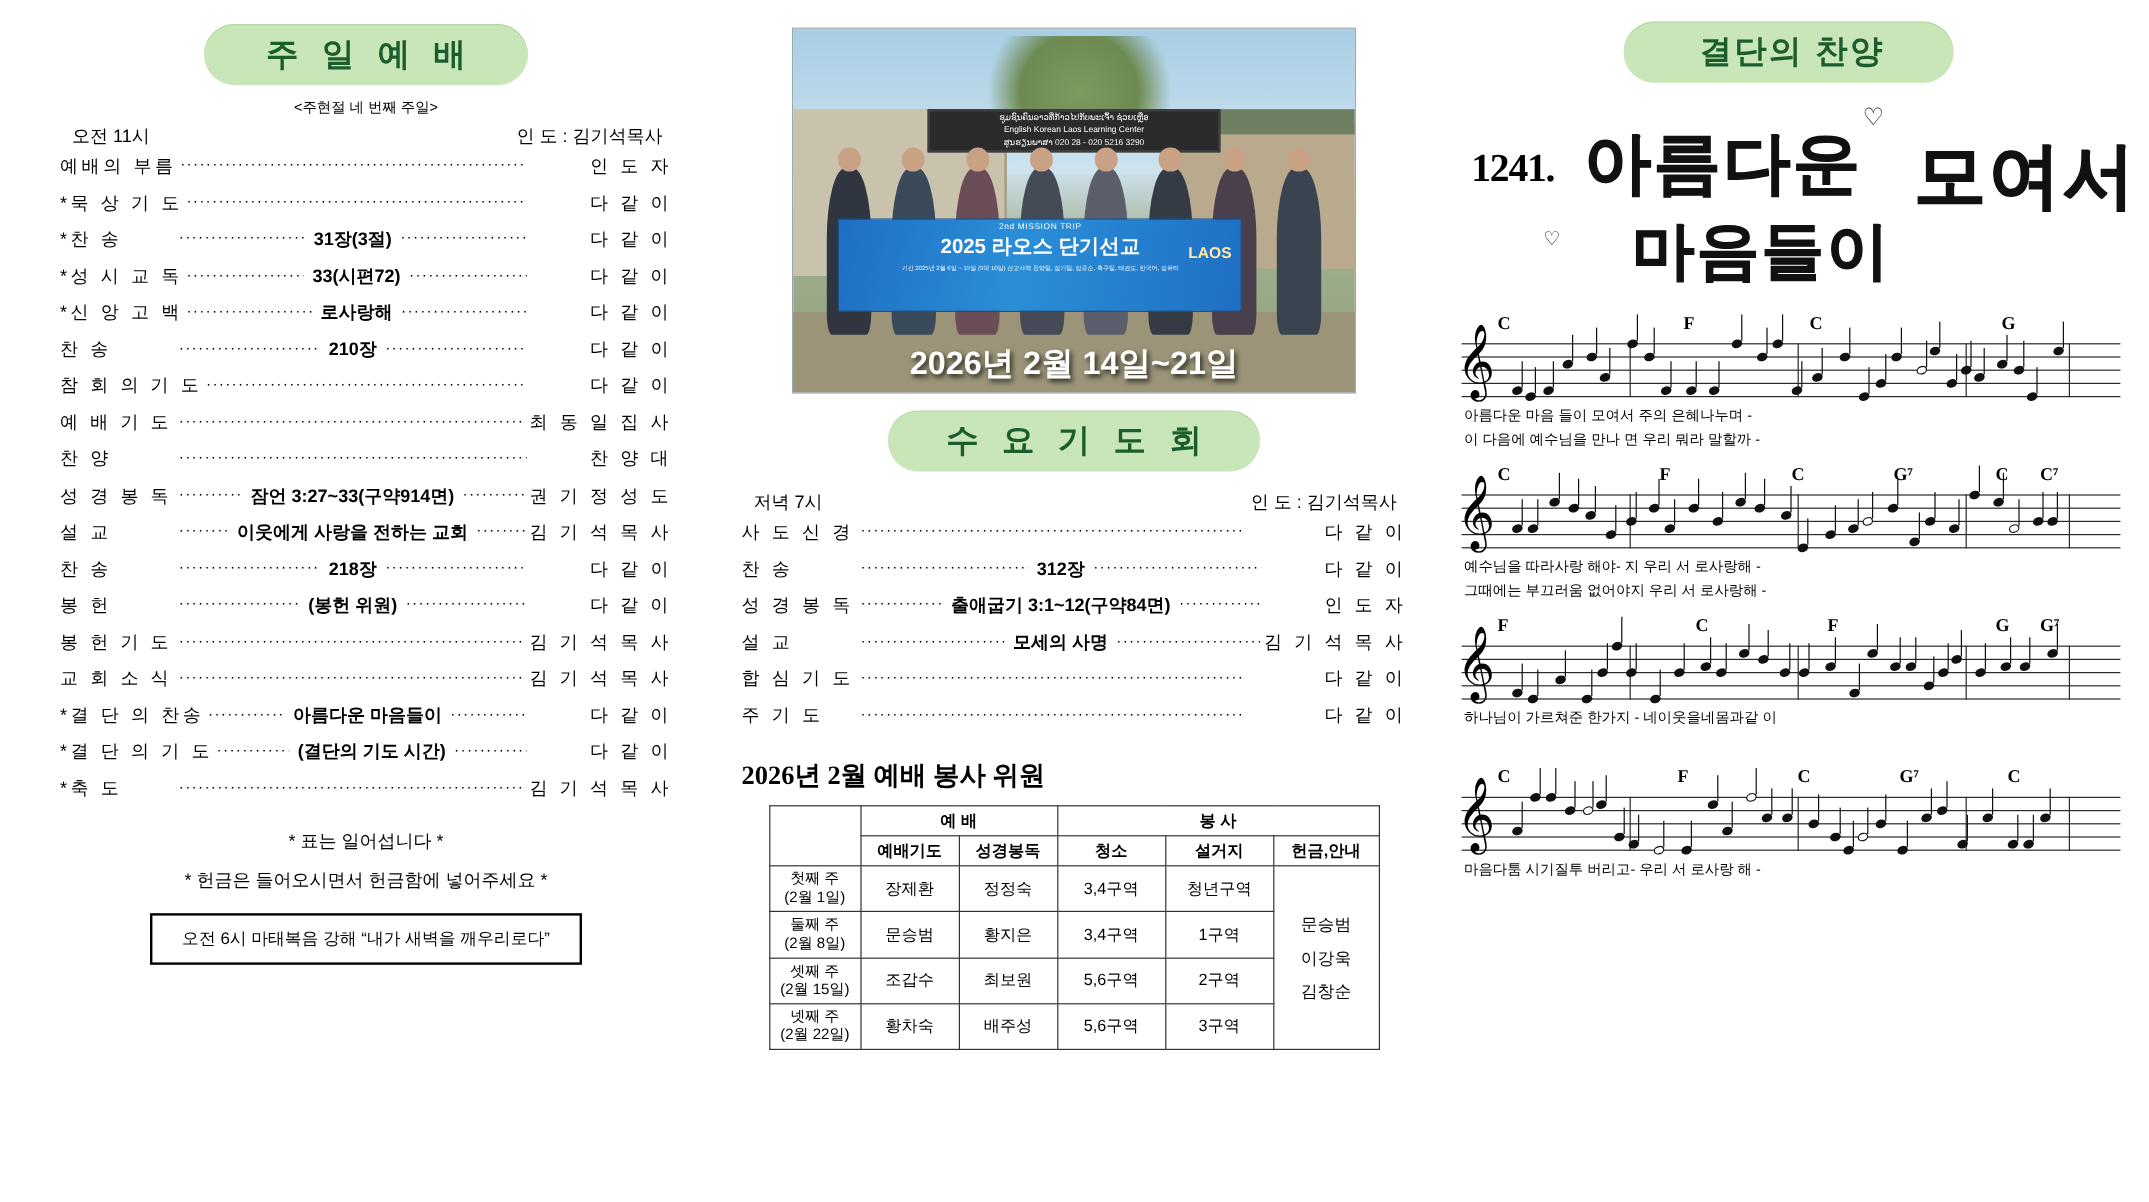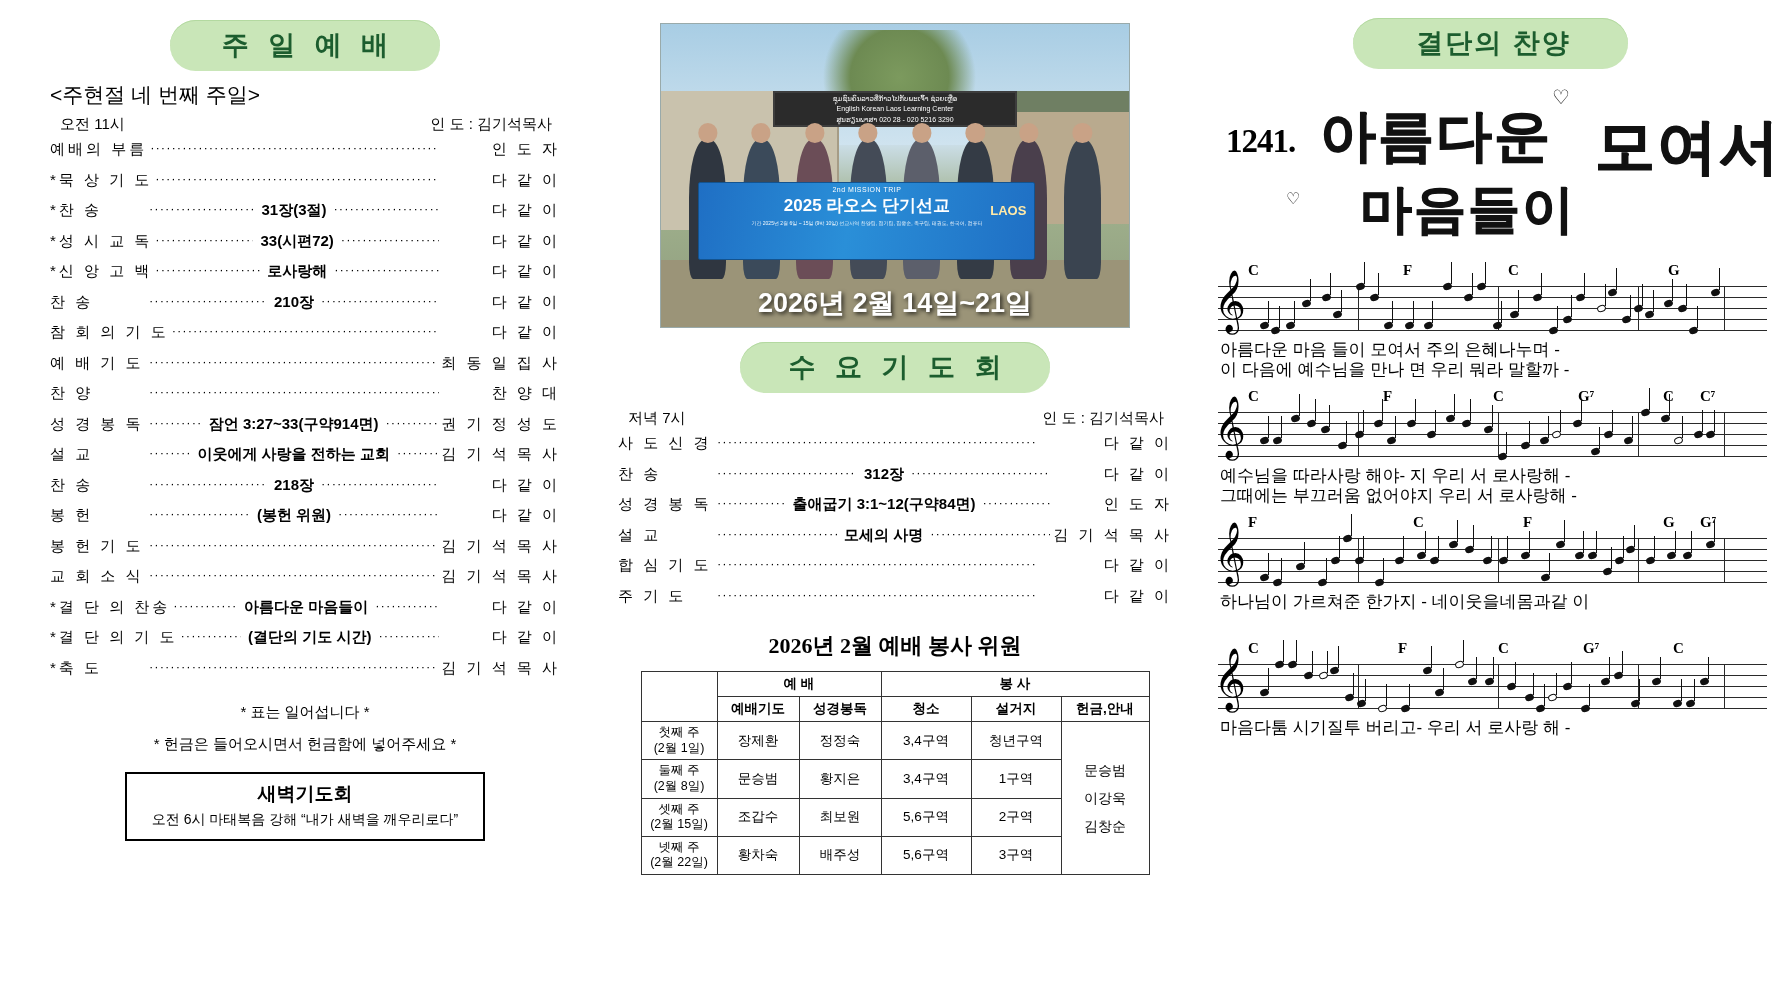--- a/index.html
+++ b/index.html
@@ -34,21 +34,22 @@
     letter-spacing: 6px;
     padding: 7px 18px 8px 24px;
     font-size: 27px;
     box-shadow: 0 1px 0 #b3d9a0 inset;
   }
   .pill.w1 { width: 270px; }
   .pill.w2 { width: 310px; }
   .pill.w3 { width: 275px; letter-spacing: 2px; }
 
   .subtitle {
-    font-size: 21px;
+    text-align: center;
+    font-size: 12px;
     margin: 4px 0 6px 0;
   }
   .verse {
     text-align: center;
     font-size: 16px;
     margin: 2px 0 16px 0;
   }
 
   
   .svc-head {
@@ -164,21 +165,21 @@
   .ph-blue .bl-tiny{ font-size:5px; text-align:center; margin-top:3px; opacity:.95;}
   .ph-blue .bl-laos{ position:absolute; right:8px; top:26%; font-size:13px; font-weight:bold; color:#ffe9a8;}
   .ph-date {
     position:absolute; left:0; right:0; bottom:2%;
     text-align:center; color:#fff; font-weight:bold; font-size:27px;
     text-shadow: 2px 2px 4px rgba(0,0,0,.75);
   }
 
   
   .tbl-title {
-    text-align:center; font-size:22px; margin:14px 0 10px 0;
+    font-size:22px; margin:14px 0 10px 0;
     font-family:"Liberation Serif", serif; font-weight:bold;
   }
   table.duty {
     border-collapse: collapse;
     margin: 0 auto;
     font-size: 13.5px;
   }
   table.duty th, table.duty td {
     border: 1px solid #333;
     text-align: center;
@@ -252,21 +253,21 @@
   .note-dot {
     position:absolute; width:9px; height:7px; background:#111;
     border-radius:50%; transform: rotate(-20deg);
   }
   .note-dot.open { background:#fff; border:1.6px solid #111; }
   .note-stem {
     position:absolute; width:1.4px; height:22px; background:#111;
   }
   .lyric {
     position:absolute; left:12px; right:6px;
-    font-size:17px; letter-spacing:0px; white-space:nowrap;
+    font-size:12px; letter-spacing:0px; white-space:nowrap;
   }
   .lyric.l1 { top:78px; }
   .lyric.l2 { top:98px; }
 </style>
 </head>
 <body>
 
 <div class="page">
 
   <div class="col-left">
@@ -388,21 +389,20 @@
           <span class="lbl">*축        도</span>
           <span class="dots">····························································</span>
           <span class="who w-wide">김 기 석 목 사</span>
         </div>
       </div>
 
     <div class="note">* 표는 일어섭니다 *</div>
     <div class="note second">* 헌금은 들어오시면서 헌금함에 넣어주세요 *</div>
 
     <div class="box-dawn">
-      <div class="t">새벽기도회</div>
       <div class="s">오전 6시 마태복음 강해 “내가 새벽을 깨우리로다”</div>
     </div>
   </div>
 
   <div class="col-mid">
 
     <div class="photo">
       <div class="ph-sky"></div>
       <div class="ph-tree"></div>
       <div class="ph-build"></div>

